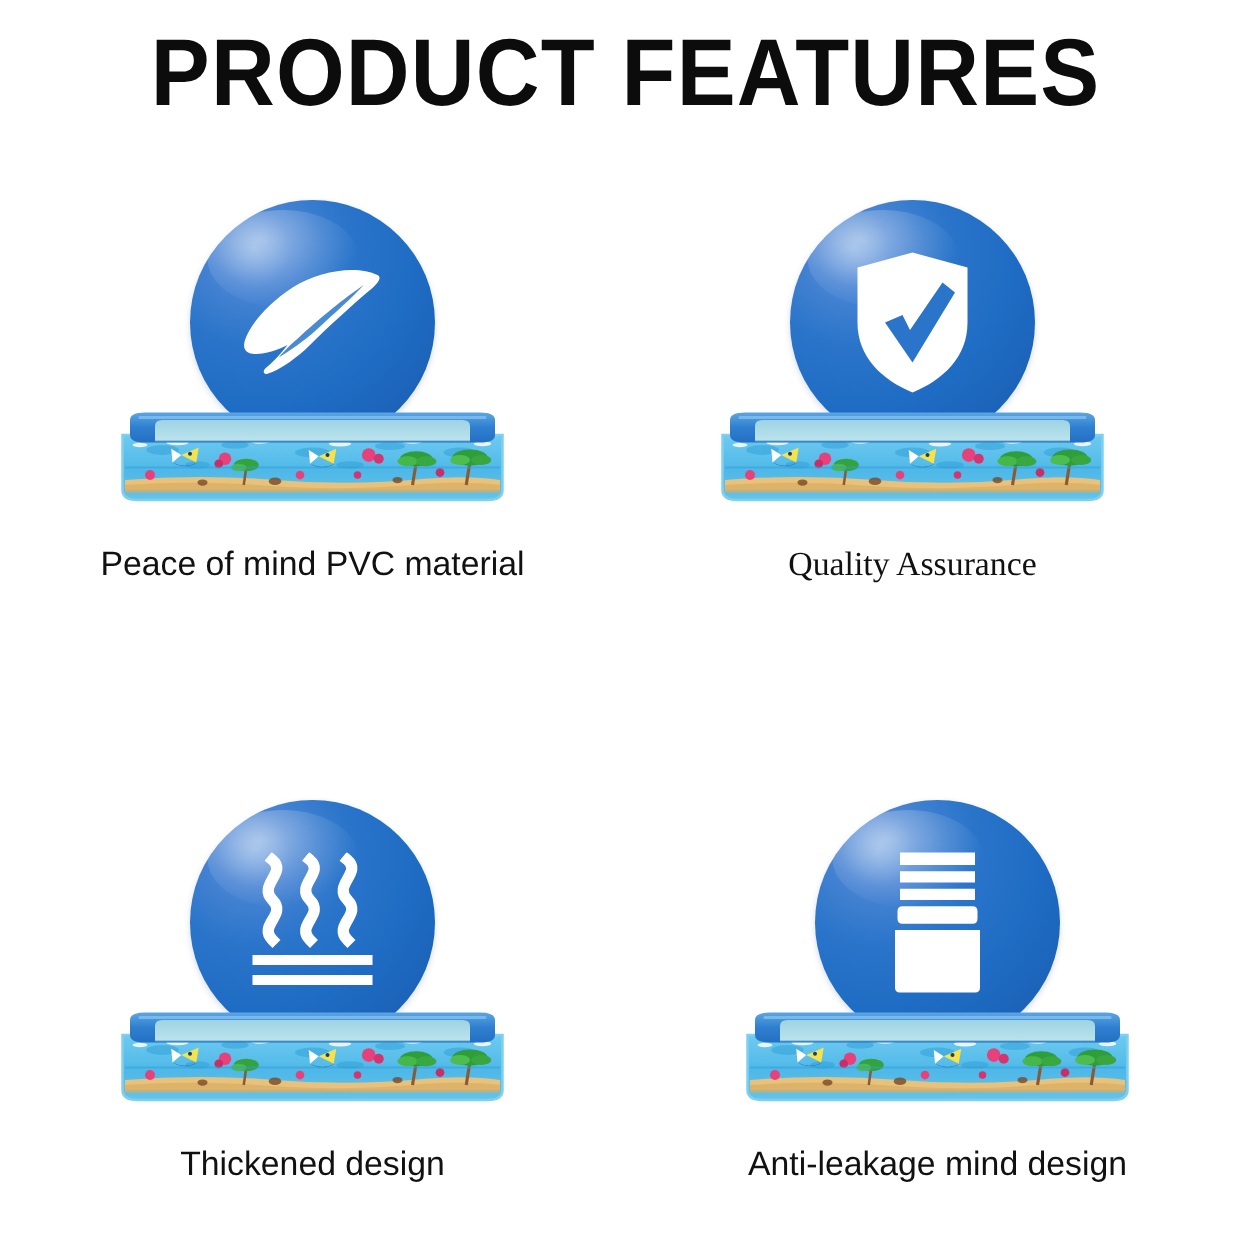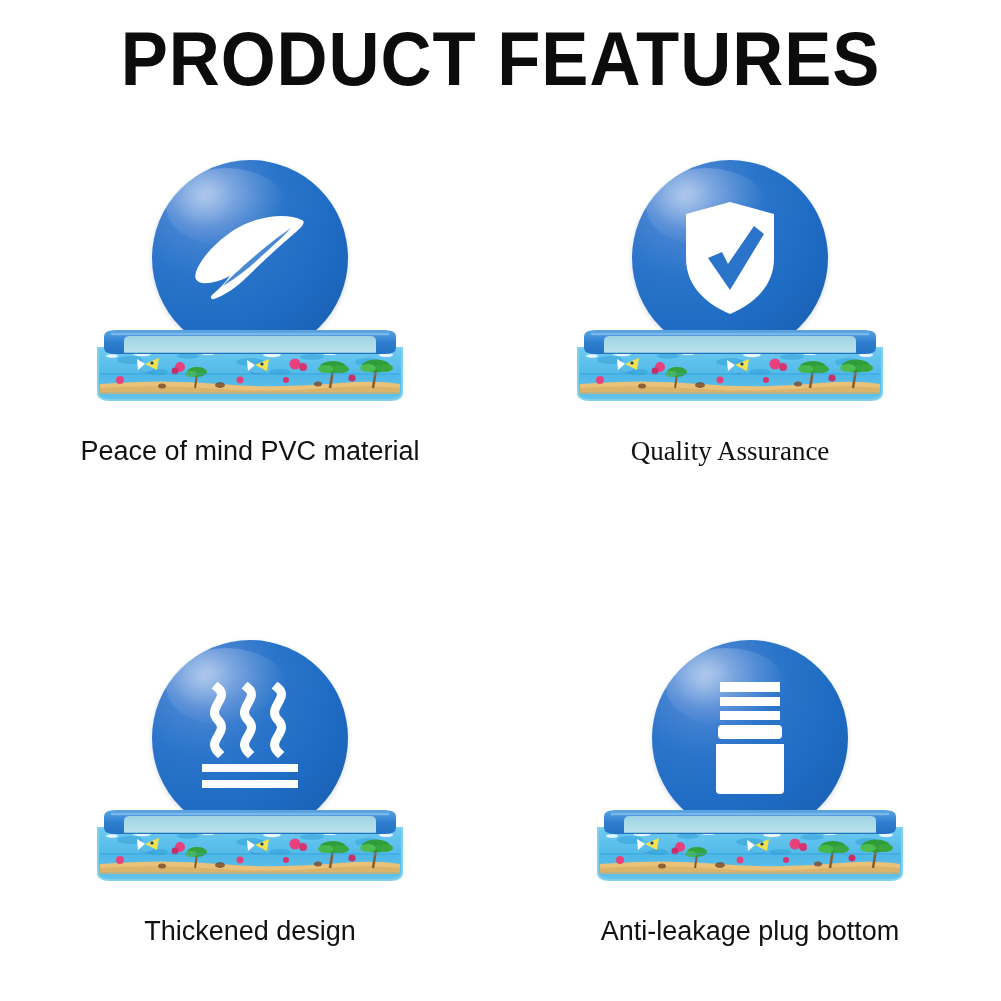--- a/index.html
+++ b/index.html
@@ -536,17 +536,17 @@
               <path d="M8 52 H312" stroke="#2f9fd8" stroke-width="1.6" opacity="0.55" fill="none"></path>
             </g>
             <path d="M8 26 H312 V70 Q312 78 300 78 H20 Q8 78 8 70 Z" fill="none" stroke="#7fd0ee" stroke-width="2"></path>
             <path d="M14 14 Q14 8 26 8 H294 Q306 8 306 14 V26 Q306 32 294 32 H26 Q14 32 14 26 Z" fill="url(#rim3)"></path>
             <path d="M40 14 H280 Q286 14 286 19 V30 H34 V19 Q34 14 40 14 Z" fill="url(#inner3)"></path>
             <path d="M34 30 H286 V31 H34 Z" fill="#8cc8da"></path>
             <path d="M22 12 H298" stroke="#8fc4ef" stroke-width="2.5" opacity="0.7" fill="none" stroke-linecap="round"></path>
           </svg>
         </div>
       </div>
-      <div class="caption">Anti-leakage plug bottom</div>
+      <div class="caption">Anti-leakage mind design</div>
     </div>
 
   </div>
 </div>
 
 </body></html>

